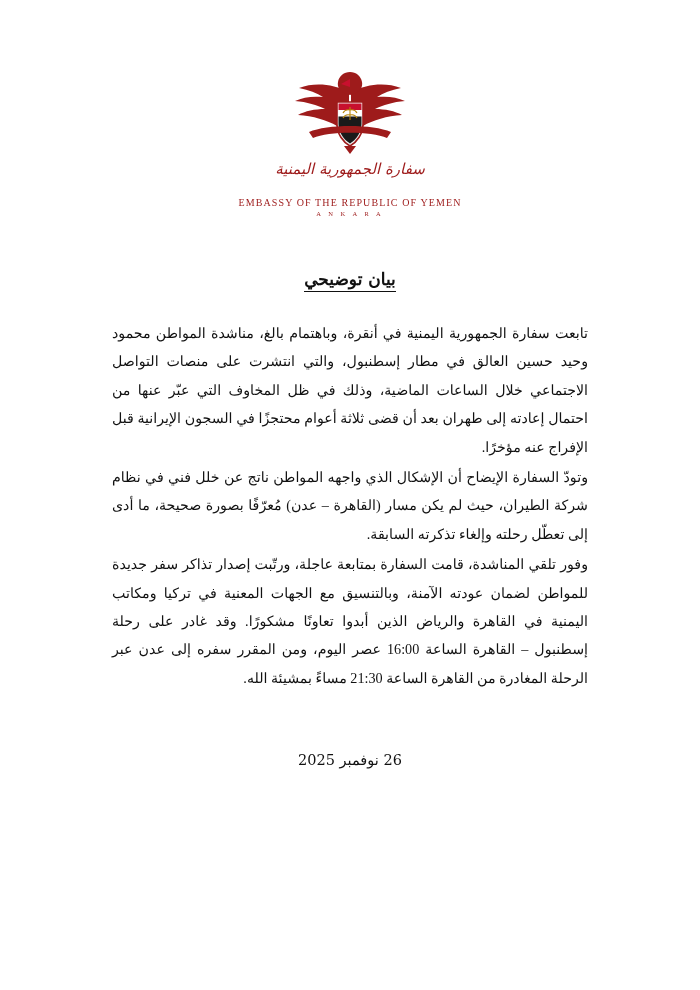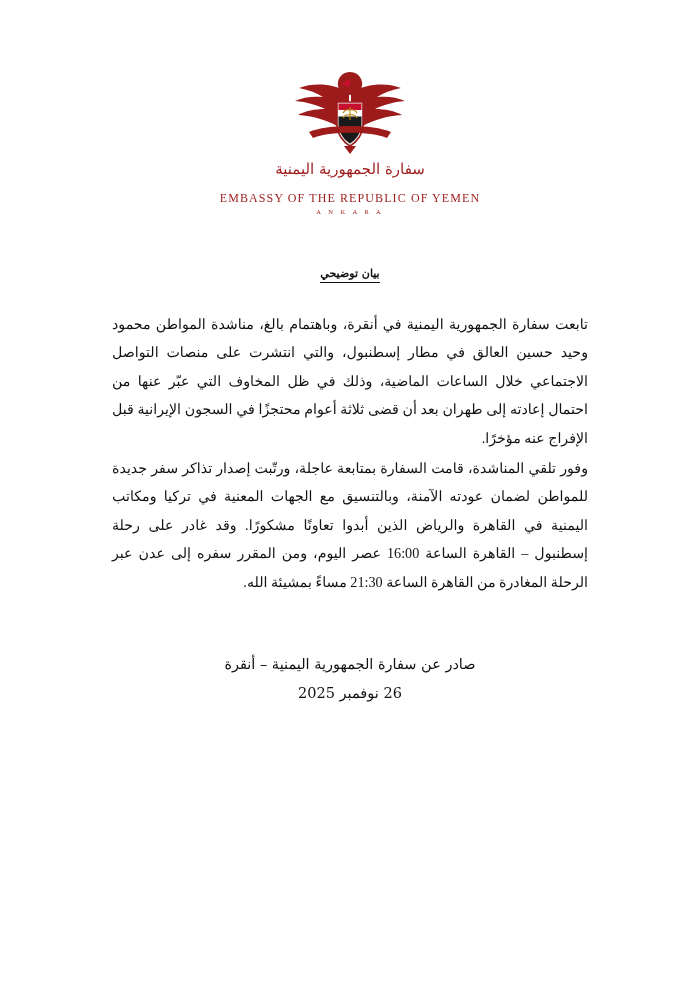--- a/index.html
+++ b/index.html
@@ -37,25 +37,26 @@
   .emblem svg { display: block; }
 
   .embassy-ar {
     margin-top: 6px;
     font-family: "DejaVu Serif", "Liberation Serif", serif;
     font-size: 15px;
     color: #9e1b1b;
     letter-spacing: 0.5px;
     text-align: center;
     line-height: 1.2;
+    font-style: italic;
   }
   .embassy-en {
-    margin-top: 13px;
+    margin-top: 19px;
     font-family: "Liberation Serif", "DejaVu Serif", serif;
-    font-size: 12px;
+    font-size: 10px;
     color: #9e1b1b;
     letter-spacing: 1.1px;
     text-align: right;
     text-transform: uppercase;
   }
   .embassy-city {
     margin-top: 2px;
     font-family: "Liberation Serif", "DejaVu Serif", serif;
     font-size: 6.5px;
     color: #9e1b1b;
@@ -63,21 +64,21 @@
     text-align: center;
     text-transform: uppercase;
   }
 
   
   .doc-title {
     margin-top: 52px;
     text-align: center;
     font-family: "DejaVu Serif", "Liberation Serif", serif;
     font-weight: bold;
-    font-size: 11px;
+    font-size: 17px;
     color: #111;
   }
   .doc-title span {
     border-bottom: 1px solid #111;
     padding-bottom: 2px;
   }
 
   .content {
     margin: 30px 112px 0 112px;
     font-family: Liberation Serif, serif;
@@ -140,21 +141,21 @@
     <div class="embassy-en">EMBASSY OF THE REPUBLIC OF YEMEN</div>
     <div class="embassy-city">A N K A R A</div>
   </div>
 
   <div class="doc-title">
     <span>بيان توضيحي</span>
   </div>
 
   <div class="content">
     <p>تابعت سفارة الجمهورية اليمنية في أنقرة، وباهتمام بالغ، مناشدة المواطن محمود وحيد حسين العالق في مطار إسطنبول، والتي انتشرت على منصات التواصل الاجتماعي خلال الساعات الماضية، وذلك في ظل المخاوف التي عبّر عنها من احتمال إعادته إلى طهران بعد أن قضى ثلاثة أعوام محتجزًا في السجون الإيرانية قبل الإفراج عنه مؤخرًا.</p>
+    <p>وتودّ السفارة الإيضاح أن الإشكال الذي واجهه المواطن ناتج عن خلل فني في نظام شركة الطيران، حيث لم يكن مسار (القاهرة – عدن) مُعرّفًا بصورة صحيحة، ما أدى إلى تعطّل رحلته وإلغاء تذكرته السابقة.</p>
     <p>وفور تلقي المناشدة، قامت السفارة بمتابعة عاجلة، ورتّبت إصدار تذاكر سفر جديدة للمواطن لضمان عودته الآمنة، وبالتنسيق مع الجهات المعنية في تركيا ومكاتب اليمنية في القاهرة والرياض الذين أبدوا تعاونًا مشكورًا. وقد غادر على رحلة إسطنبول – القاهرة الساعة 16:00 عصر اليوم، ومن المقرر سفره إلى عدن عبر الرحلة المغادرة من القاهرة الساعة 21:30 مساءً بمشيئة الله.</p>
   </div>
 
   <div class="signoff">
-    <div>صادر عن سفارة الجمهورية اليمنية – أنقرة</div>
     <div>26 نوفمبر 2025</div>
   </div>
 
 </div>
 
 </body></html>

